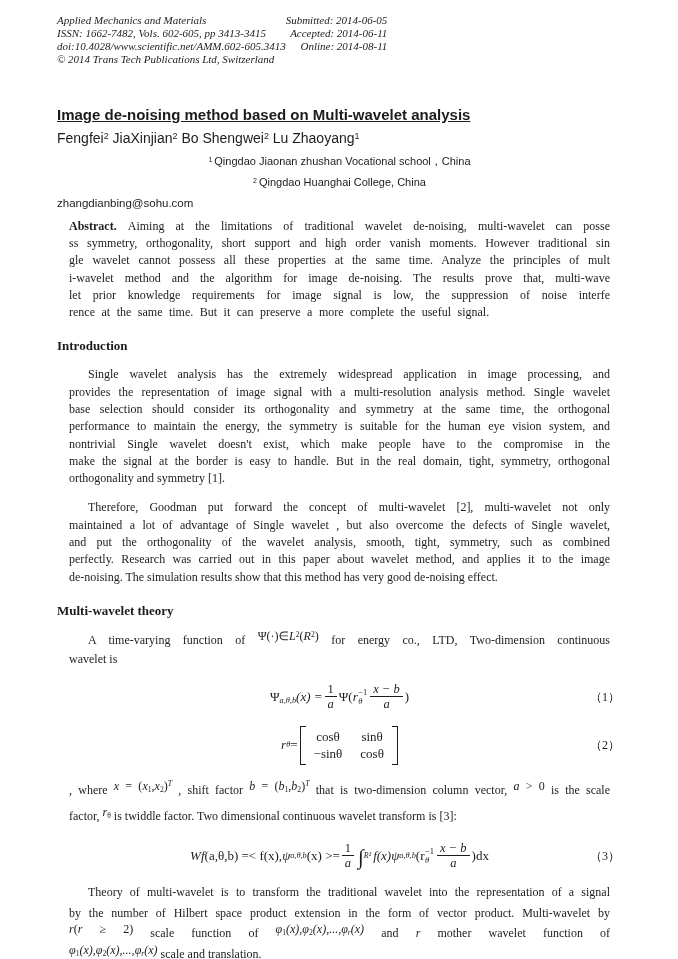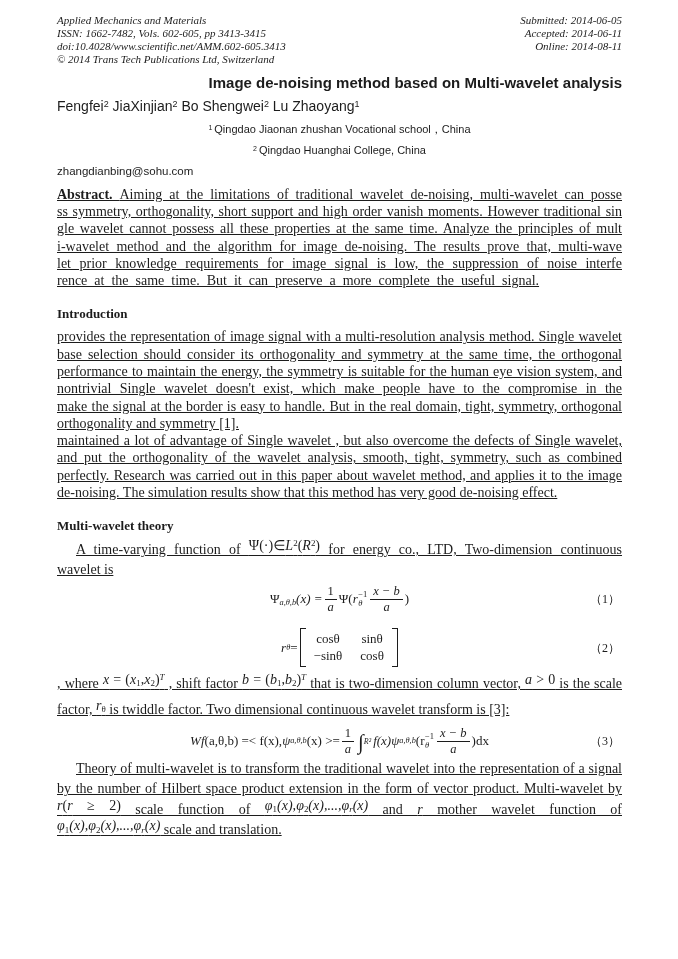--- a/index.html
+++ b/index.html
@@ -4,37 +4,37 @@
 <style>
   html,body { margin:0; padding:0; background:#ffffff; }
   .page {
     position:relative; width:678px; height:959px; box-sizing:border-box;
     background:#ffffff; color:#1c1c1c;
     padding:14px 56px 0 57px;
     font-family:"Liberation Serif", serif;
     overflow:hidden;
   }
   
-  .hdr { display:flex; justify-content:space-between;
+  .hdr { display:flex; justify-content:flex-start;
          font:italic 11px/12.9px "Liberation Serif", serif; }
   .hdr-right { text-align:right; }
   
-  .title { margin:8px 0 0; text-align:right; font-family:"Liberation Sans", sans-serif;
-           font-size:15px; font-weight:bold; line-height:17px; }
+  .title { margin:40px 0 0; text-align:left; font-family:"Liberation Sans", sans-serif;
+           font-size:15px; font-weight:bold; line-height:17px;text-decoration:underline; }
   .authors { margin-top:7px; font-family:"Liberation Sans", sans-serif;
              font-size:14px; line-height:16px; }
   .affil { margin-top:9px; text-align:center; font-family:"Liberation Sans", sans-serif;
            font-size:11px; line-height:12px; }
   .email { margin-top:9px; text-align:left; font-family:"Liberation Sans", sans-serif;
            font-size:11.5px; line-height:13px; }
   
   .kw { margin-top:19px; font-family:"Liberation Sans", sans-serif; font-size:12px; line-height:14px; }
   .kw-label { font-weight:bold; margin-right:5px; }
   
-  .para { margin:0; font-size:14px;text-decoration:underline; }
+  .para { margin:12px; font-size:12px; }
   .jline { text-align:justify; text-align-last:justify; line-height:17.3px; white-space:normal; }
   .jline.last { text-align-last:left; }
   .jline.ind { text-indent:19px; }
   .jline.wsp { word-spacing:3.5px; }
   .abs { margin-top:8px; }
   .h2 { font-size:13px; font-weight:bold; margin:17px 0 6px; }
   .theory-para .jline { line-height:19.5px; }
   .where-para .jline { line-height:26px; }
   .final-para .jline { line-height:20.5px; }
   
@@ -97,28 +97,30 @@
       <div class="jline"><span class="b">Abstract. </span><span>Aiming at the limitations of traditional wavelet de-noising, multi-wavelet can posse</span></div>
       <div class="jline">ss symmetry, orthogonality, short support and high order vanish moments. However traditional sin</div>
       <div class="jline">gle wavelet cannot possess all these properties at the same time. Analyze the principles of mult</div>
       <div class="jline">i-wavelet method and the algorithm for image de-noising. The results prove that, multi-wave</div>
       <div class="jline">let prior knowledge requirements for image signal is low, the suppression of noise interfe</div>
       <div class="jline last wsp">rence at the same time. But it can preserve a more complete the useful signal.</div>
     </div>
 
   <div class="h2">Introduction</div>
   <div class="para">
+      <div class="jline ind">Single wavelet analysis has the extremely widespread application in image processing, and</div>
       <div class="jline">provides the representation of image signal with a multi-resolution analysis method. Single wavelet</div>
       <div class="jline">base selection should consider its orthogonality and symmetry at the same time, the orthogonal</div>
       <div class="jline">performance to maintain the energy, the symmetry is suitable for the human eye vision system, and</div>
       <div class="jline">nontrivial Single wavelet doesn't exist, which make people have to the compromise in the</div>
       <div class="jline">make the signal at the border is easy to handle. But in the real domain, tight, symmetry, orthogonal</div>
       <div class="jline last">orthogonality and symmetry [1].</div>
     </div>
   <div class="para">
+      <div class="jline ind">Therefore, Goodman put forward the concept of multi-wavelet [2], multi-wavelet not only</div>
       <div class="jline">maintained a lot of advantage of Single wavelet , but also overcome the defects of Single wavelet,</div>
       <div class="jline">and put the orthogonality of the wavelet analysis, smooth, tight, symmetry, such as combined</div>
       <div class="jline">perfectly. Research was carried out in this paper about wavelet method, and applies it to the image</div>
       <div class="jline last">de-noising. The simulation results show that this method has very good de-noising effect.</div>
     </div>
 
   <div class="h2">Multi-wavelet theory</div>
   <div class="para theory-para">
       <div class="jline ind"><span>A time-varying function of </span><span class="raised">Ψ(·)∈</span><span class="raised it">L</span><span class="raised sup">2</span><span class="raised">(</span><span class="raised it">R</span><span class="raised sup">2</span><span class="raised">)</span><span> for energy co., LTD, Two-dimension continuous</span></div>
       <div class="jline last">wavelet is</div>

